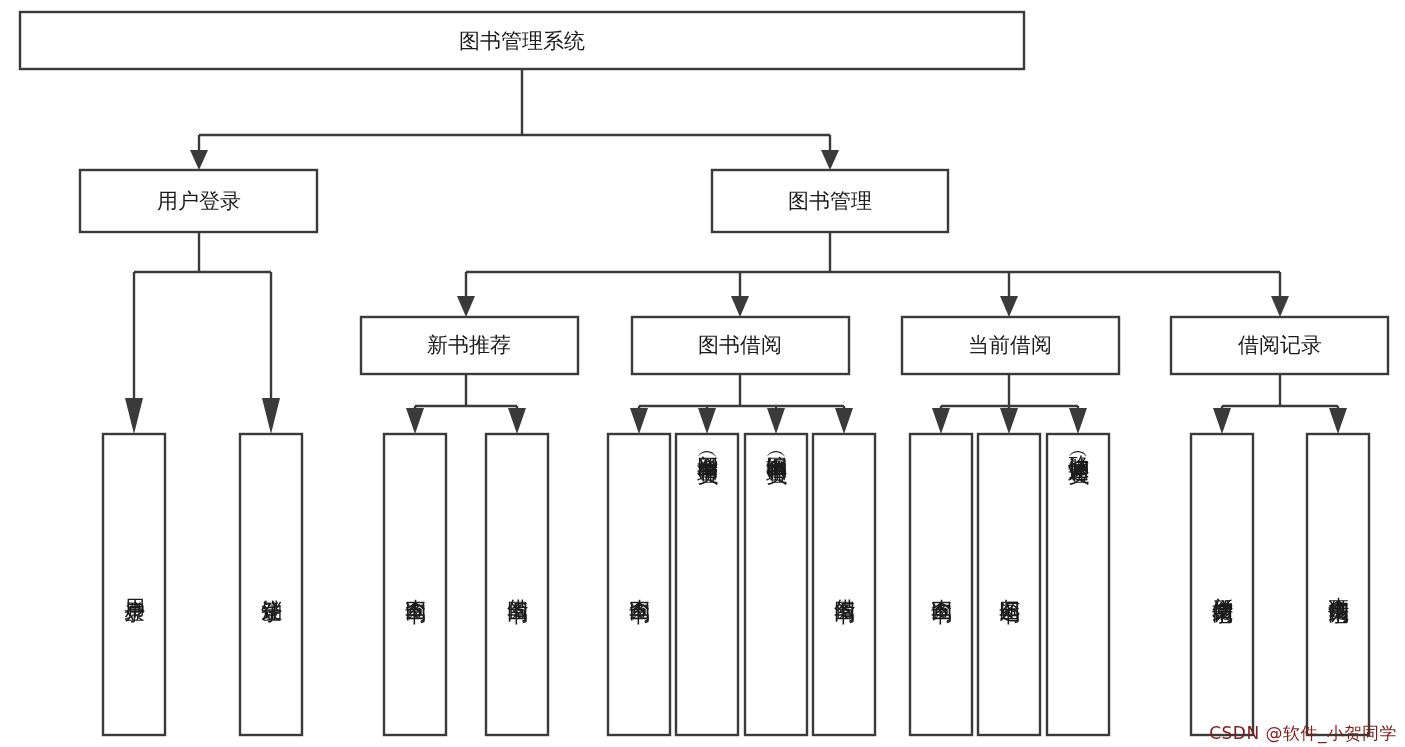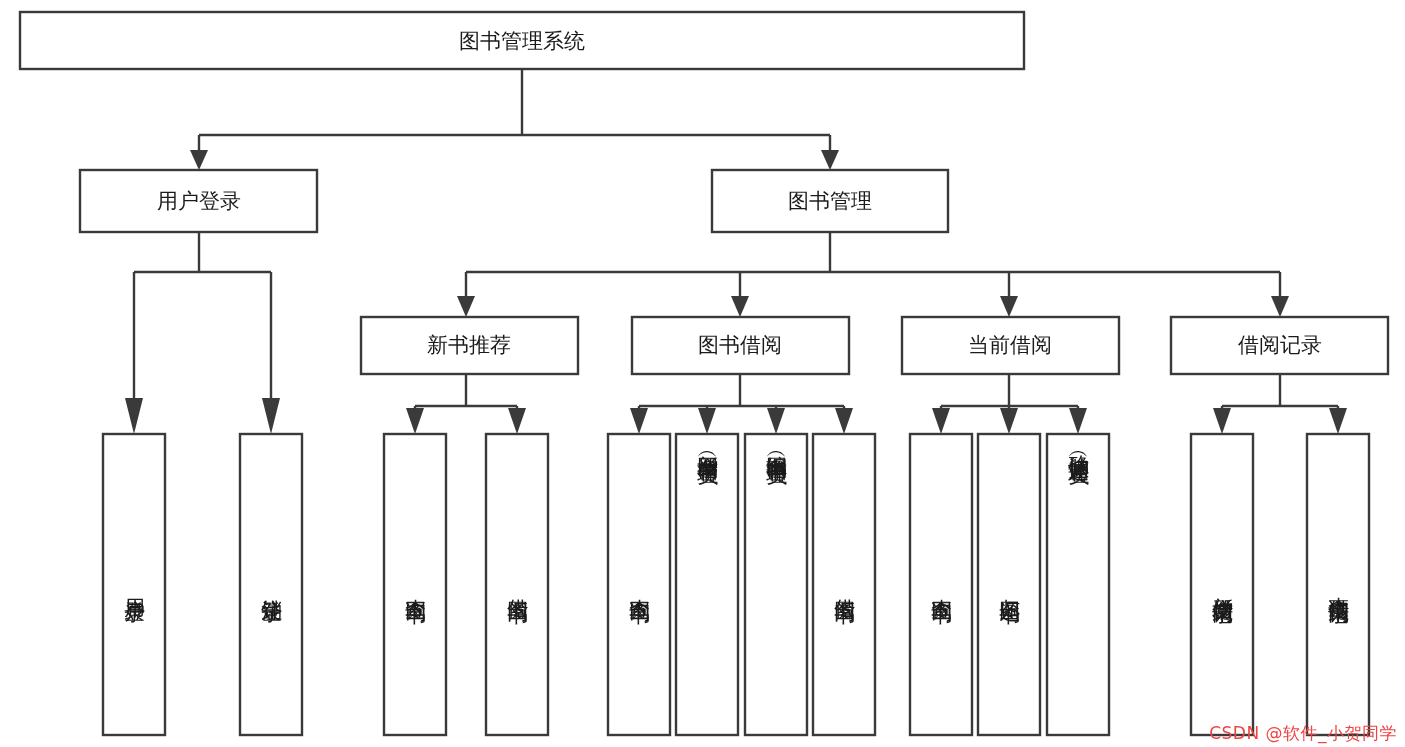--- a/index.html
+++ b/index.html
@@ -68,21 +68,21 @@
     letter-spacing: 1.5px;
     white-space: nowrap;
     text-align: center;
   }
   .watermark {
     position: absolute;
     right: 8px;
     bottom: 2px;
     font-family: "DejaVu Sans", "Liberation Sans", sans-serif;
     font-size: 17px;
-    color: #ef4444;
+    color: #7f1d1d;
     letter-spacing: 0.5px;
     white-space: nowrap;
     user-select: none;
   }
 </style>
 </head>
 <body>
 
 <div id="diagram-root">
 

